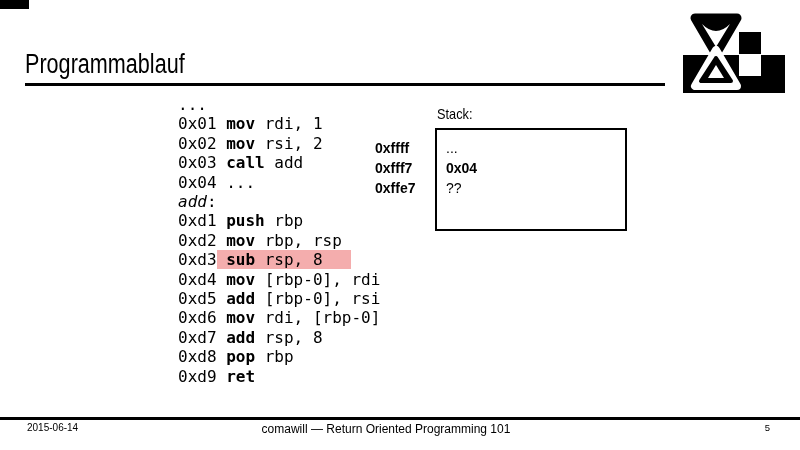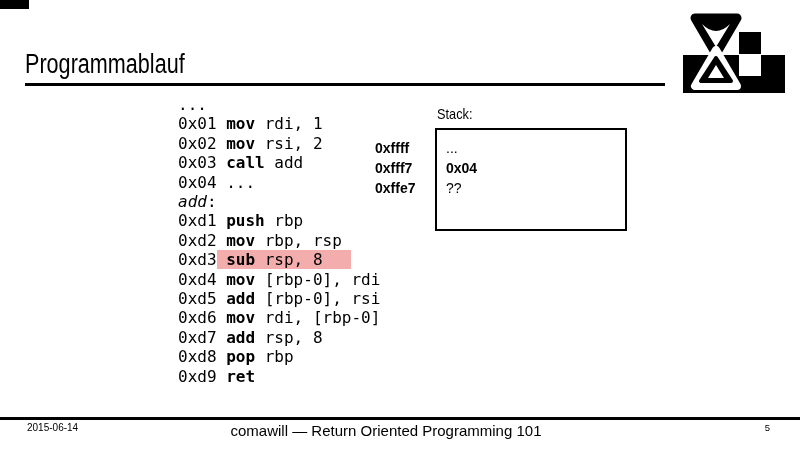--- a/index.html
+++ b/index.html
@@ -41,21 +41,21 @@
     font-size:14px;line-height:19.8px;white-space:pre;
   }
   .srow{display:block;}
   .srow .addr{display:inline-block;width:58px;font-weight:bold;}
   .srow .sval{margin-left:13px;}
   .srow .sval.b{font-weight:bold;}
   .srow .sval.i{font-style:italic;}
 
   
   .footer-date{position:absolute;left:27px;top:422px;font-size:10px;}
-  .footer-center{position:absolute;left:0;top:422px;width:772px;text-align:center;font-size:15px;}
+  .footer-center{position:absolute;left:0;top:422px;width:772px;text-align:center;font-size:12px;}
   .footer-page{position:absolute;right:30px;top:422px;font-size:9.5px;}
 </style>
 </head>
 <body style="--hl: #f4adad;">
 
 <div class="corner-mark"></div>
 
 <div class="title">Programmablauf</div>
 <div class="title-rule"></div>
 

